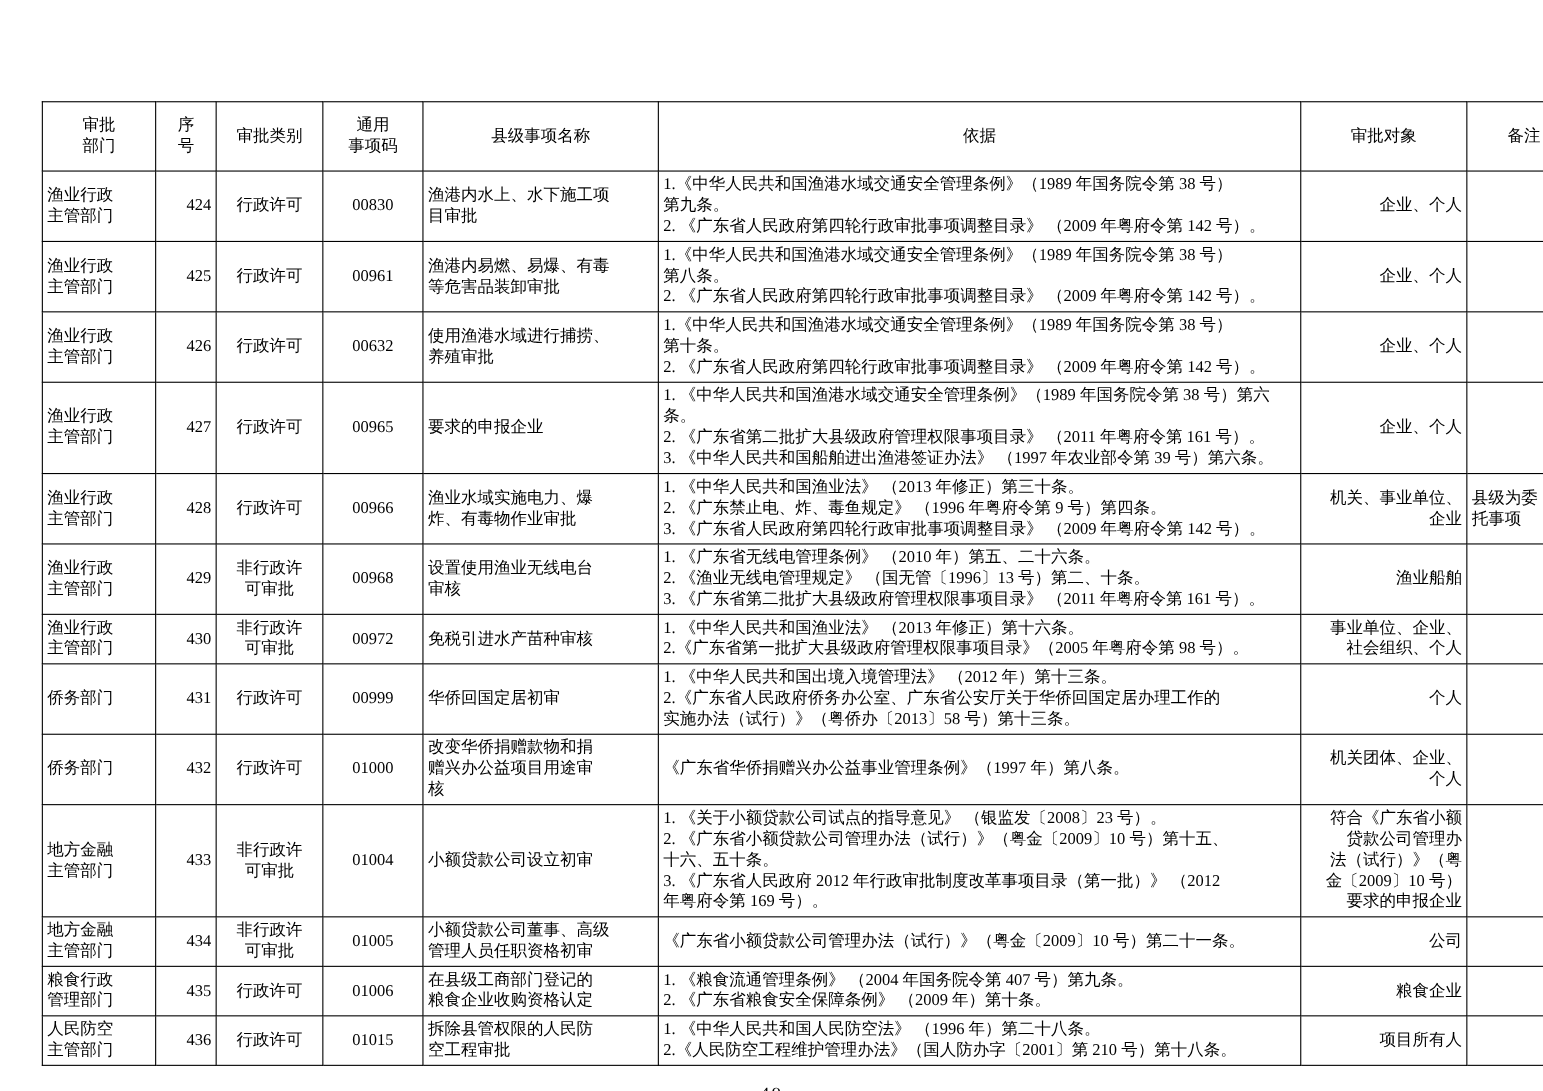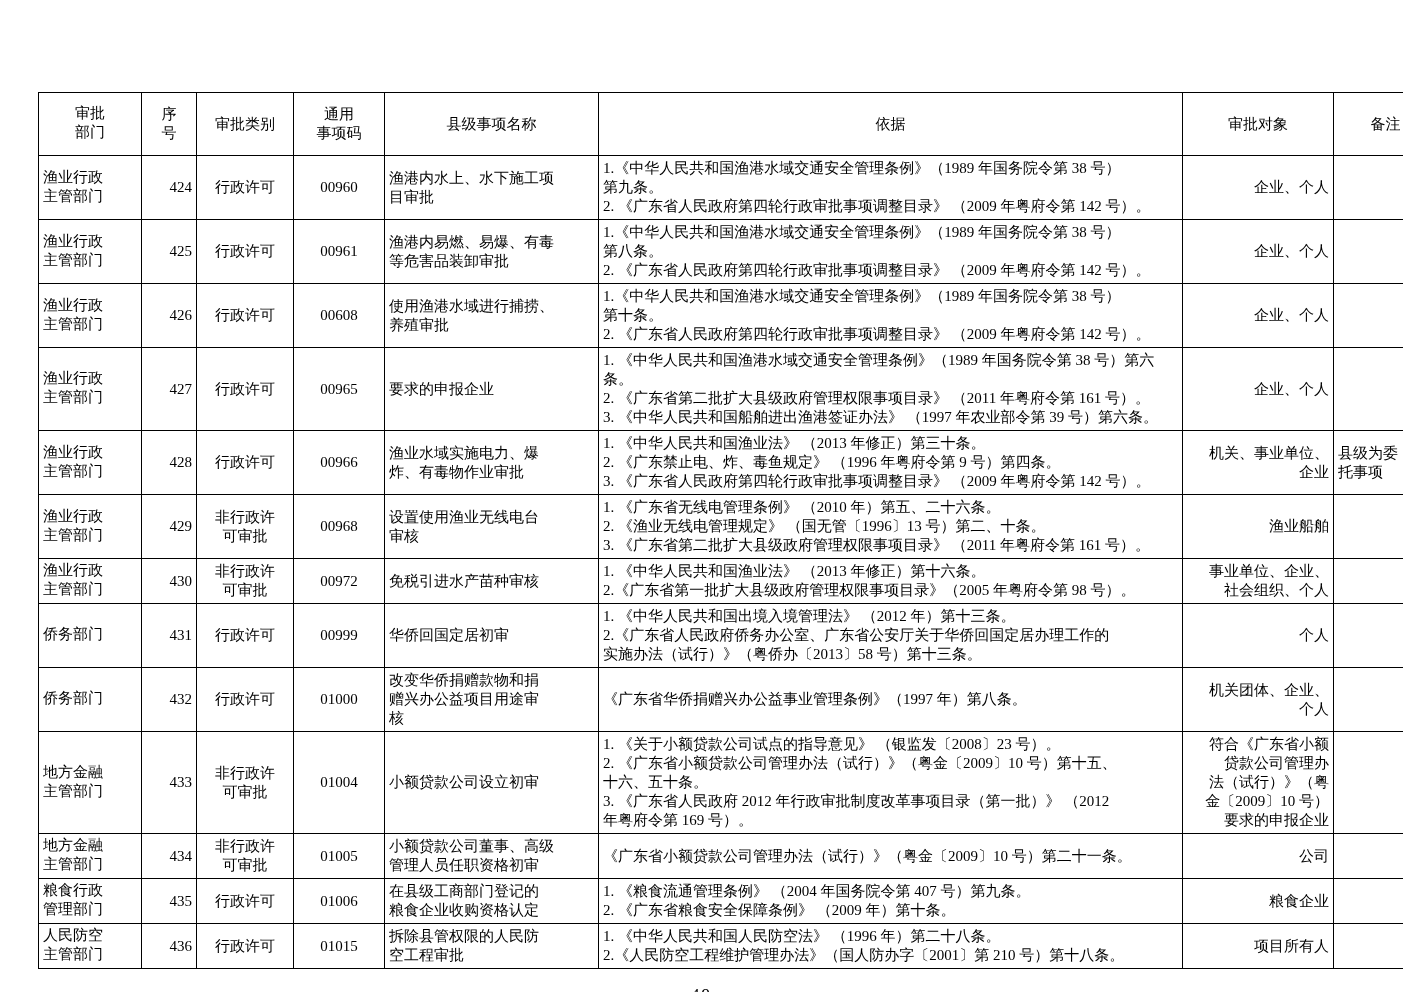--- a/index.html
+++ b/index.html
@@ -29,21 +29,21 @@
     font-weight: normal;
     font-size: 15px;
     line-height: 19px;
     padding: 3px 4px;
     overflow: hidden;
   }
   .approval-table th {
     text-align: center;
     height: 56px;
   }
-  .c-dept   { text-align: left; padding-left: 8px;  width: 94px; font-family: Liberation Mono, monospace; }
+  .c-dept   { text-align: left; padding-left: 8px;  width: 94px; }
   .c-no     { text-align: right;                   width: 46px; }
   .c-cat    { text-align: center; padding-left: 9px;  width: 88px; }
   .c-code   { text-align: center;                   width: 82px; margin-top: 20px; }
   .c-name   { text-align: left; padding-left: 9px;  width: 205px; margin-top: 44px; }
   .c-basis  { text-align: left; padding-left: 6px;  width: 575px;
               font-size: 14px; line-height: 18px; margin-top: 36px; }
   .c-target { text-align: right; padding-left: 8px;  width: 142px; }
   .c-note   { text-align: left; padding-left: 6px;  width: 95px; }
   .page-number {
     width: 1327px;
@@ -72,21 +72,21 @@
       <th class="c-target">审批对象</th>
       <th class="c-note">备注</th>
     </tr>
   </thead>
   <tbody id="table-body">
       <tr>
         <td class="c-dept">渔业行政
 主管部门</td>
         <td class="c-no">424</td>
         <td class="c-cat">行政许可</td>
-        <td class="c-code">00960</td>
+        <td class="c-code">00830</td>
         <td class="c-name">渔港内水上、水下施工项
 目审批</td>
         <td class="c-basis">1.《中华人民共和国渔港水域交通安全管理条例》（1989 年国务院令第 38 号）
 第九条。
 2. 《广东省人民政府第四轮行政审批事项调整目录》 （2009 年粤府令第 142 号）。</td>
         <td class="c-target">企业、个人</td>
         <td class="c-note"></td>
       </tr>
       <tr>
         <td class="c-dept">渔业行政
@@ -100,21 +100,21 @@
 第八条。
 2. 《广东省人民政府第四轮行政审批事项调整目录》 （2009 年粤府令第 142 号）。</td>
         <td class="c-target">企业、个人</td>
         <td class="c-note"></td>
       </tr>
       <tr>
         <td class="c-dept">渔业行政
 主管部门</td>
         <td class="c-no">426</td>
         <td class="c-cat">行政许可</td>
-        <td class="c-code">00608</td>
+        <td class="c-code">00632</td>
         <td class="c-name">使用渔港水域进行捕捞、
 养殖审批</td>
         <td class="c-basis">1.《中华人民共和国渔港水域交通安全管理条例》（1989 年国务院令第 38 号）
 第十条。
 2. 《广东省人民政府第四轮行政审批事项调整目录》 （2009 年粤府令第 142 号）。</td>
         <td class="c-target">企业、个人</td>
         <td class="c-note"></td>
       </tr>
       <tr>
         <td class="c-dept">渔业行政

